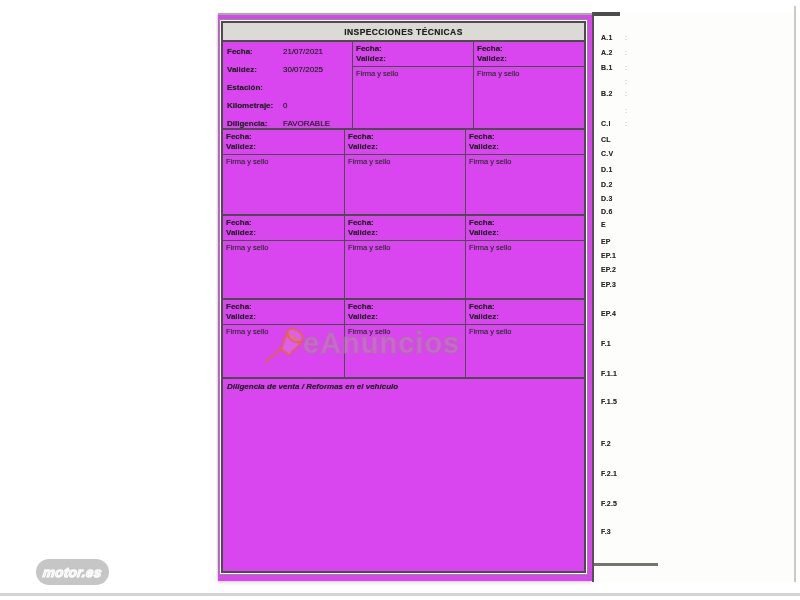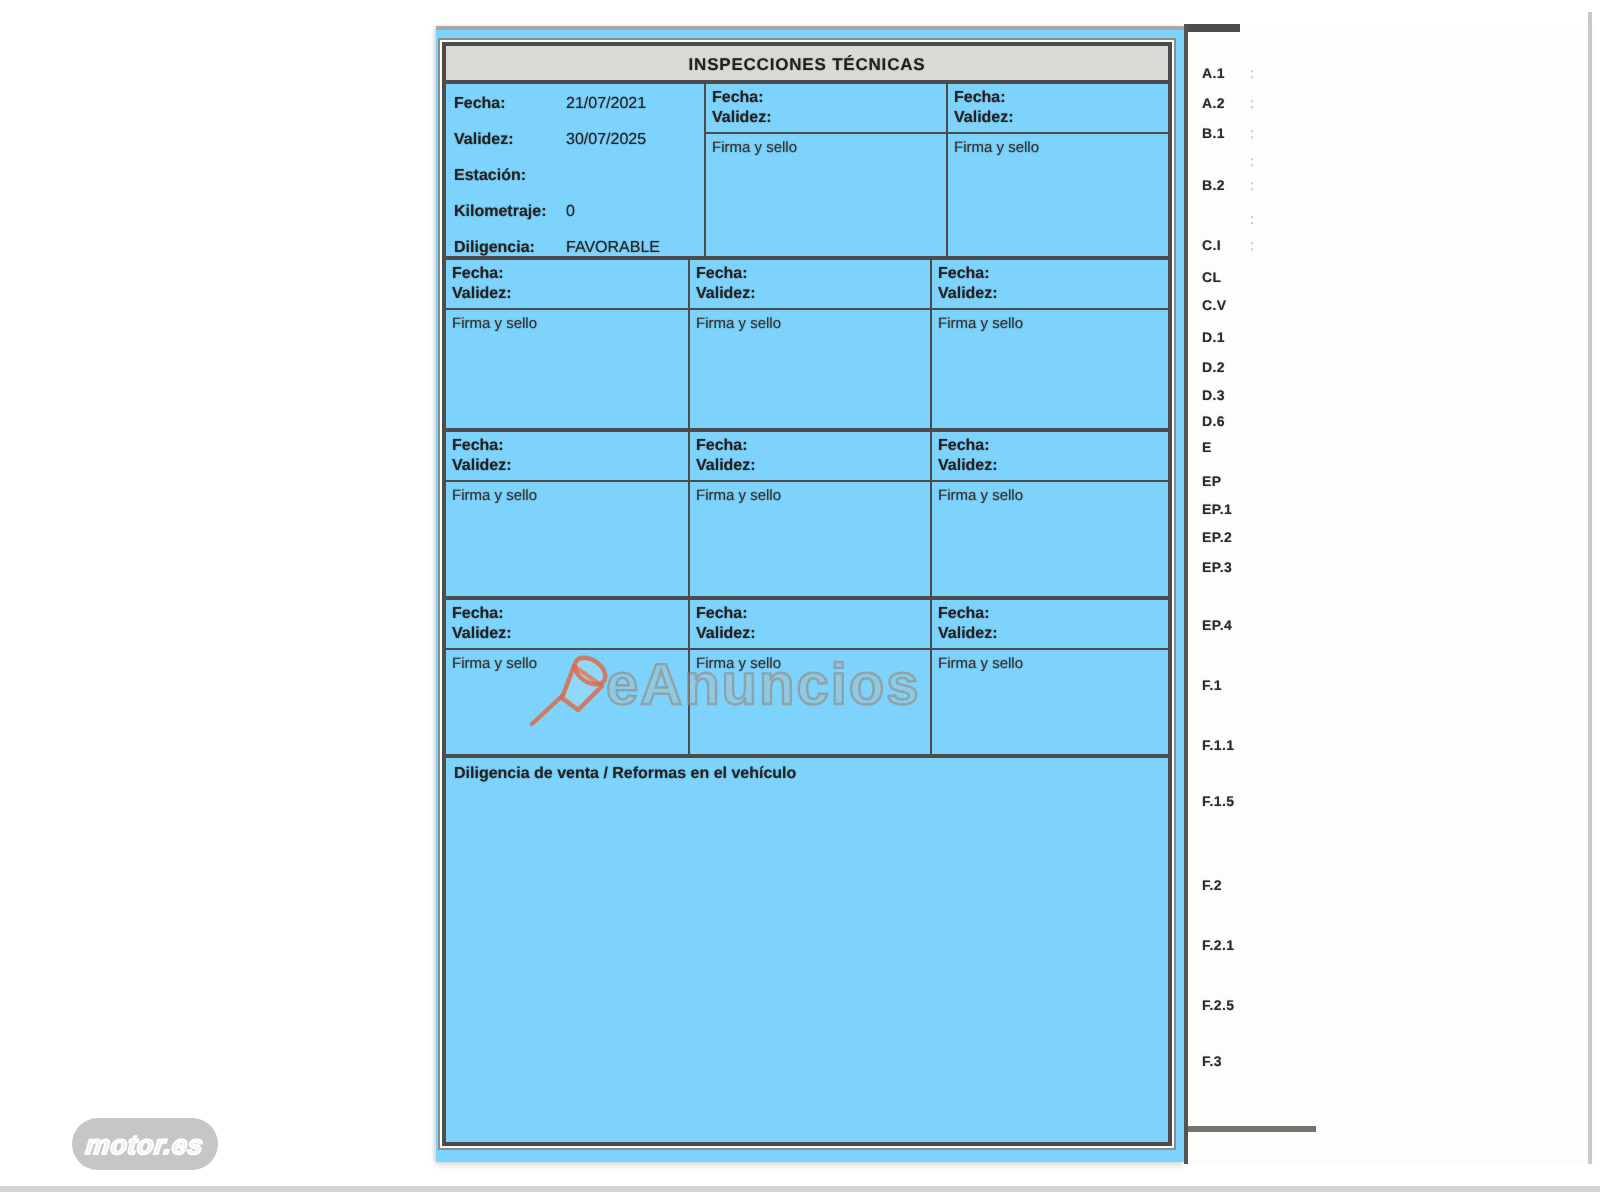--- a/index.html
+++ b/index.html
@@ -1,20 +1,20 @@
 <!DOCTYPE html>
 <html><head>
 <meta charset="utf-8">
 <style>
   html,body{margin:0;padding:0;}
   body{width:800px;height:600px;background:#ffffff;position:relative;overflow:hidden;
        font-family:"Liberation Sans", sans-serif;}
   
   .page1{position:absolute;left:218px;top:13px;width:374px;height:566px;
-         background:#7dd3fc;border-top:2px solid #a8a8a4;
+         background:#d946ef;border-top:2px solid #a8a8a4;
          box-shadow:-1px 0 2px rgba(0,0,0,.12), 0 2px 3px rgba(0,0,0,.12);
          filter:blur(.28px);}
   .tbl{position:absolute;left:3px;top:6px;right:6px;bottom:8px;
        border:2px solid #4c4c4c;
        box-shadow:0 0 0 1px #fbfbf8, 0 0 0 2px #8d8d89;
        display:flex;flex-direction:column;color:#222;
        text-shadow:0 0 .7px rgba(40,40,40,.55);}
   .hdr{height:17px;background:#dbdad5;border-bottom:2px solid #4c4c4c;
        display:flex;align-items:center;justify-content:center;
        font-size:8.5px;font-weight:bold;letter-spacing:.4px;}
@@ -26,21 +26,21 @@
   .c2{width:120px;border-right:1.5px solid #4c4c4c;}
   .c3{flex:1;}
   .lbl{border-bottom:1px solid #4c4c4c;padding:2px 3px 2px;}
   .lbl div{font-size:8px;font-weight:bold;line-height:10px;}
   .firma{font-size:7.5px;padding:2px 3px;color:#333;}
   .info{padding:3px 4px;}
   .frow{font-size:8px;line-height:13px;margin-bottom:5px;white-space:nowrap;}
   .frow .lab{font-weight:bold;display:inline-block;min-width:56px;}
   .frow.est{margin-top:2px;}
   .b{font-weight:bold;}
-  .dl .b{font-size:8px;}
+  .dl .b{font-size:8px;font-style:italic;}
   
   .page2{position:absolute;left:592px;top:12px;width:204px;height:570px;
          background:#fdfdfb;border-left:2px solid #55534f;filter:blur(.28px);}
   .p2top{position:absolute;left:0;top:0;width:26px;height:4px;background:#4c4c4c;}
   .p2bottom{position:absolute;left:0;top:551px;width:64px;height:2.5px;background:#74746f;}
   .code{position:absolute;left:7px;width:46px;font-size:7px;font-weight:bold;
         color:#2b2b2b;letter-spacing:.2px;text-shadow:0 0 .6px rgba(50,50,50,.5);}
   .code .tk{position:absolute;left:24px;top:0;opacity:.35;font-weight:normal;}
   
   .edge-right{position:absolute;left:794px;top:6px;width:2px;height:576px;background:#c9c9c6;}

